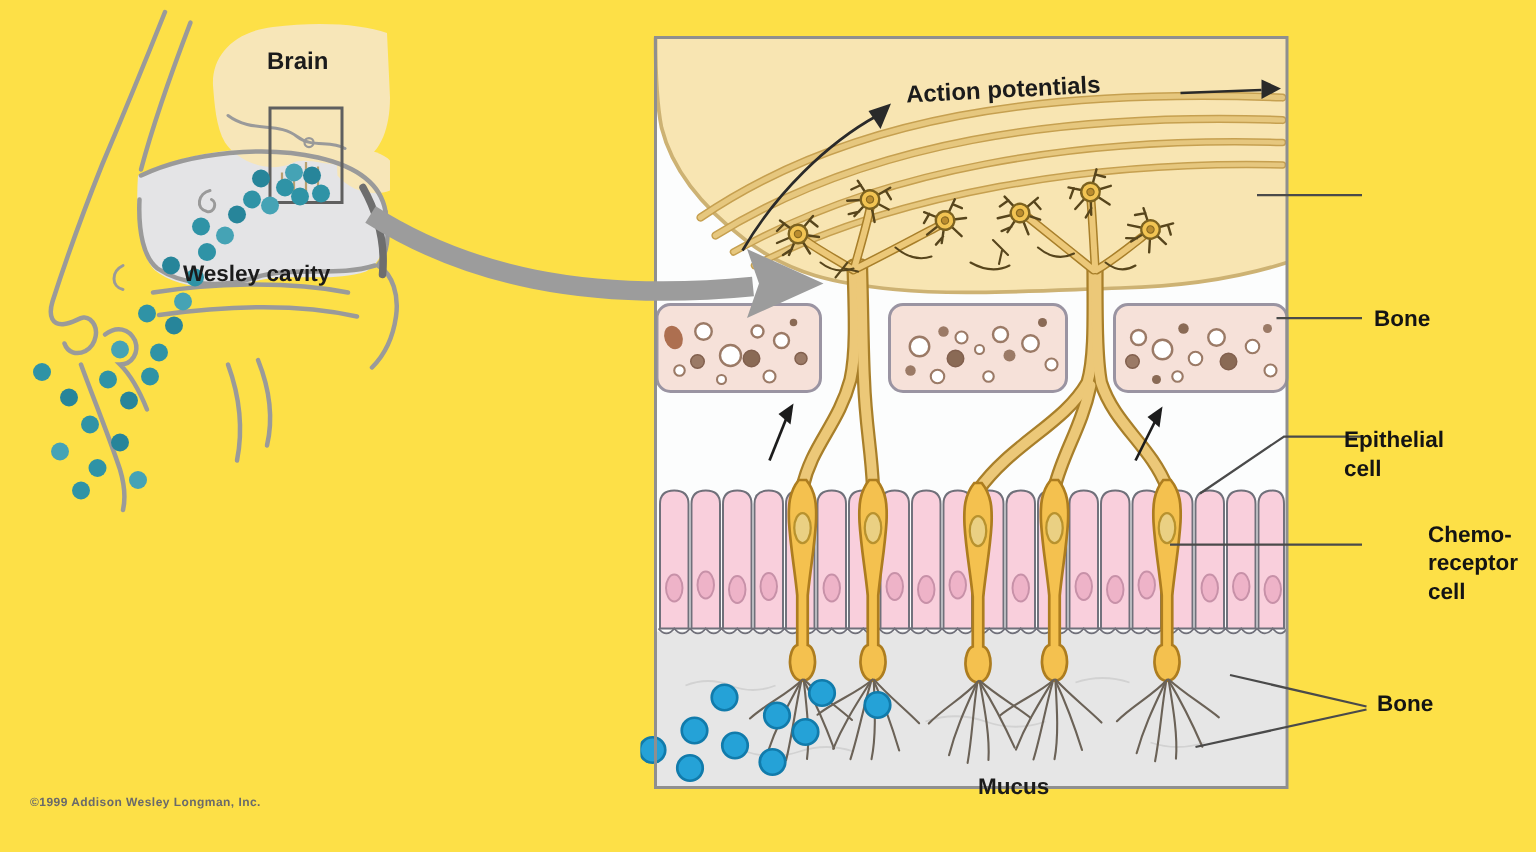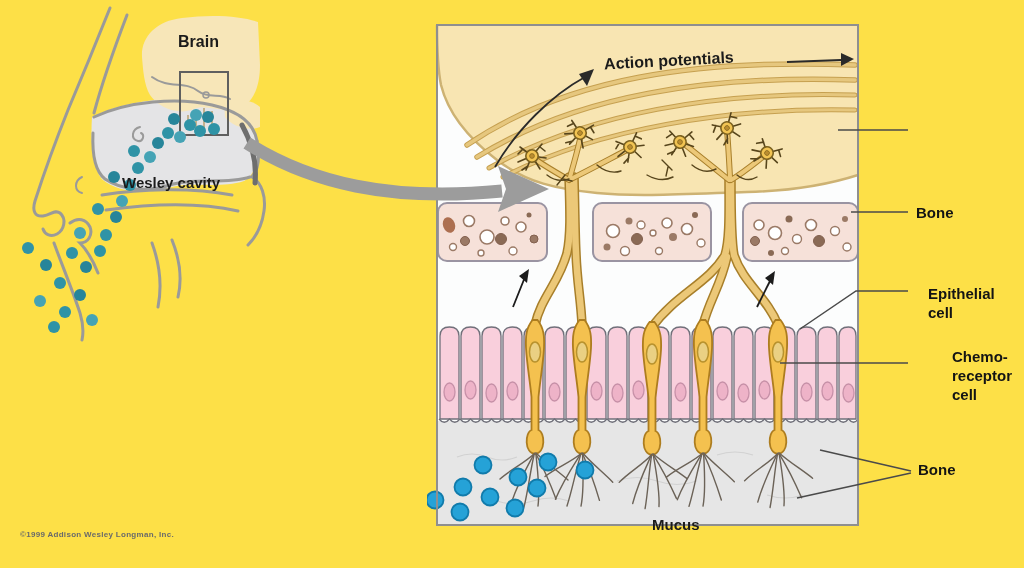--- a/index.html
+++ b/index.html
@@ -340,21 +340,21 @@
   </svg>
 
   <div class="lbl" style="left:178px; top:33px; font-size:16px;">Brain</div>
   <div class="lbl" style="left:122px; top:174px;">Wesley cavity</div>
   <div class="lbl" style="left:604px; top:52px; font-size:16px; transform:rotate(-3deg);">Action potentials</div>
   <div class="lbl" style="left:652px; top:496px;margin-top:20px;">Mucus</div>
 
   <div class="ann" style="left:916px; top:203px;">
     <span class="ln">Bone</span>
   </div>
-  <div class="ann" style="left:928px; top:284px;">
+  <div class="ann" style="left:896px; top:284px;">
     <span class="ln">Epithelial</span>
     <span class="ln">cell</span>
   </div>
   <div class="ann" style="left:952px; top:347px;">
     <span class="ln">Chemo-</span>
     <span class="ln">receptor</span>
     <span class="ln">cell</span>
   </div>
   <div class="ann" style="left:918px; top:460px;">
     <span class="ln">Bone</span>

